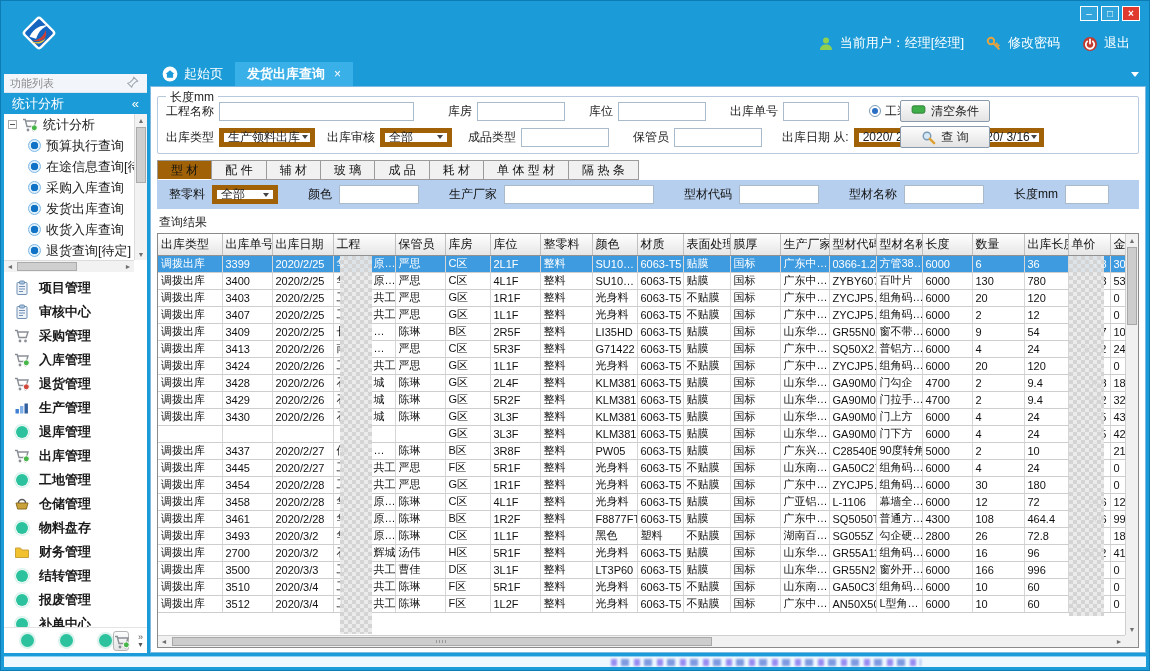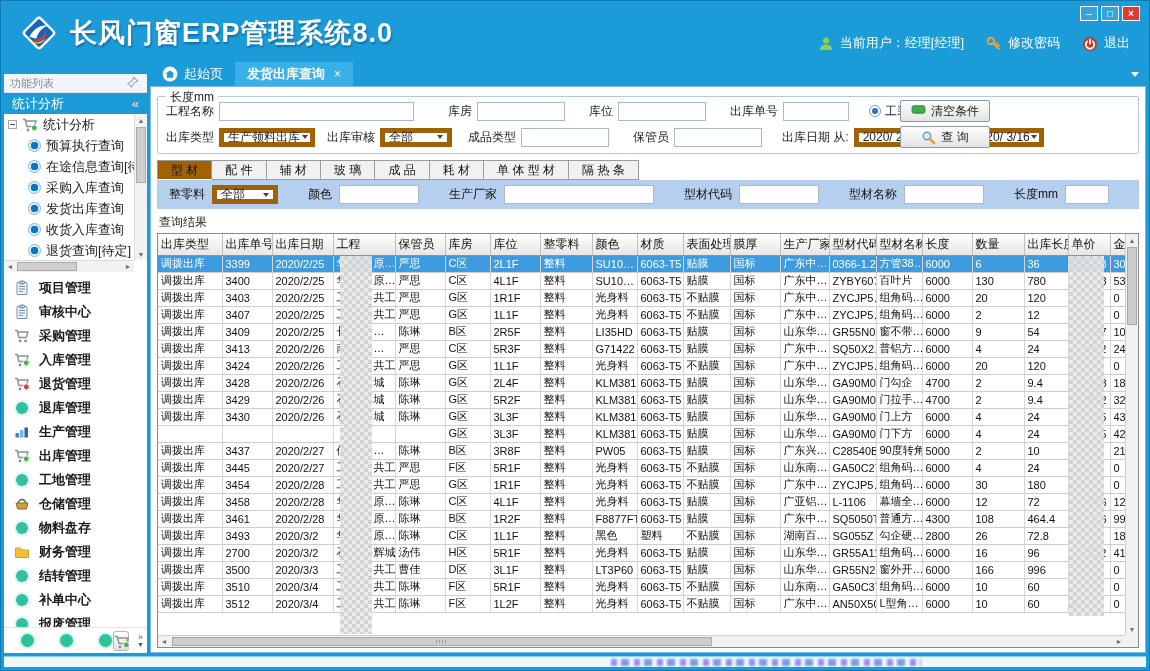--- a/index.html
+++ b/index.html
@@ -150,21 +150,20 @@
 <div class="window">
 
   <div class="titlebar">
     <div class="brand">
       <span class="logo"><svg viewBox="0 0 44 44" width="42" height="42">
             <rect x="10" y="10" width="24" height="24" rx="3" transform="rotate(45 22 22)" fill="#1565c0" stroke="#fff" stroke-width="2.5"></rect>
             <path d="M12 26c5-10 12-12 20-12-7 3-10 6-13 14z" fill="#fff"></path>
             <path d="M15 30c8-1 12-5 14-11 2 7-2 13-14 11z" fill="#d23f31"></path>
             <path d="M14 31c6 2 12 0 15-4-2 6-9 8-15 4z" fill="#f2c12e"></path>
           </svg></span>
-      <span class="app-title">长风门窗ERP管理系统8.0</span>
     </div>
     <div class="win-controls">
       <span class="wc">–</span>
       <span class="wc">□</span>
       <span class="wc close">×</span>
     </div>
     <div class="userbar">
       <span class="ub-item">
         <span class="ico16"><svg viewBox="0 0 16 16" width="16" height="16">
               <circle cx="8" cy="4.6" r="3" fill="#8fd14f"></circle>
@@ -291,32 +290,32 @@
             <span class="mi-icon"><svg viewBox="0 0 16 16" width="16" height="16">
                 <path d="M1 2.5h2.2l1.8 7h7.2l1.8-5.5H4" fill="none" stroke="#8a8f96" stroke-width="1.4"></path>
                 <circle cx="6" cy="13" r="1.4" fill="#8a8f96"></circle>
                 <circle cx="11.5" cy="13" r="1.4" fill="#8a8f96"></circle>
                 <circle cx="12.3" cy="10.8" r="3" fill="#d2483a" stroke="#fff"></circle>
               </svg></span>
             <span>退货管理</span>
           </div>
           <div class="menu-item">
             <span class="mi-icon"><svg viewBox="0 0 16 16" width="16" height="16">
-                <circle cx="8" cy="8" r="6" fill="#2cc29e"></circle>
-                <circle cx="8" cy="8" r="7.3" fill="none" stroke="#d9f3ec" stroke-width="1.4"></circle>
-              </svg></span>
-            <span>退库管理</span>
-          </div>
-          <div class="menu-item">
-            <span class="mi-icon"><svg viewBox="0 0 16 16" width="16" height="16">
                 <rect x="1.5" y="9" width="3.4" height="4.5" fill="#3f7fd4"></rect>
                 <rect x="6" y="6" width="3.4" height="7.5" fill="#7fb0e8"></rect>
                 <rect x="10.5" y="3.5" width="3.4" height="10" fill="#2e5f9e"></rect>
               </svg></span>
             <span>生产管理</span>
+          </div>
+          <div class="menu-item">
+            <span class="mi-icon"><svg viewBox="0 0 16 16" width="16" height="16">
+                <circle cx="8" cy="8" r="6" fill="#2cc29e"></circle>
+                <circle cx="8" cy="8" r="7.3" fill="none" stroke="#d9f3ec" stroke-width="1.4"></circle>
+              </svg></span>
+            <span>退库管理</span>
           </div>
           <div class="menu-item">
             <span class="mi-icon"><svg viewBox="0 0 16 16" width="16" height="16">
                 <path d="M1 2.5h2.2l1.8 7h7.2l1.8-5.5H4" fill="none" stroke="#8a8f96" stroke-width="1.4"></path>
                 <circle cx="6" cy="13" r="1.4" fill="#8a8f96"></circle>
                 <circle cx="11.5" cy="13" r="1.4" fill="#8a8f96"></circle>
                 <circle cx="12.3" cy="10.8" r="3" fill="#49b649" stroke="#fff"></circle>
               </svg></span>
             <span>出库管理</span>
           </div>
@@ -352,28 +351,28 @@
                 <circle cx="8" cy="8" r="6" fill="#2cc29e"></circle>
                 <circle cx="8" cy="8" r="7.3" fill="none" stroke="#d9f3ec" stroke-width="1.4"></circle>
               </svg></span>
             <span>结转管理</span>
           </div>
           <div class="menu-item">
             <span class="mi-icon"><svg viewBox="0 0 16 16" width="16" height="16">
                 <circle cx="8" cy="8" r="6" fill="#2cc29e"></circle>
                 <circle cx="8" cy="8" r="7.3" fill="none" stroke="#d9f3ec" stroke-width="1.4"></circle>
               </svg></span>
-            <span>补单中心</span>
+            <span>报废管理</span>
           </div>
           <div class="menu-item">
             <span class="mi-icon"><svg viewBox="0 0 16 16" width="16" height="16">
                 <circle cx="8" cy="8" r="6" fill="#2cc29e"></circle>
                 <circle cx="8" cy="8" r="7.3" fill="none" stroke="#d9f3ec" stroke-width="1.4"></circle>
               </svg></span>
-            <span>报废管理</span>
+            <span>补单中心</span>
           </div>
         </div>
       <div class="menu-footer">
         <span class="fcircles">
           <span class="teal-circle"></span>
           <span class="teal-circle"></span>
           <span class="teal-circle"></span>
         </span>
         <span class="footer-btn">
           <span class="ico14"><svg viewBox="0 0 16 16" width="16" height="16">

